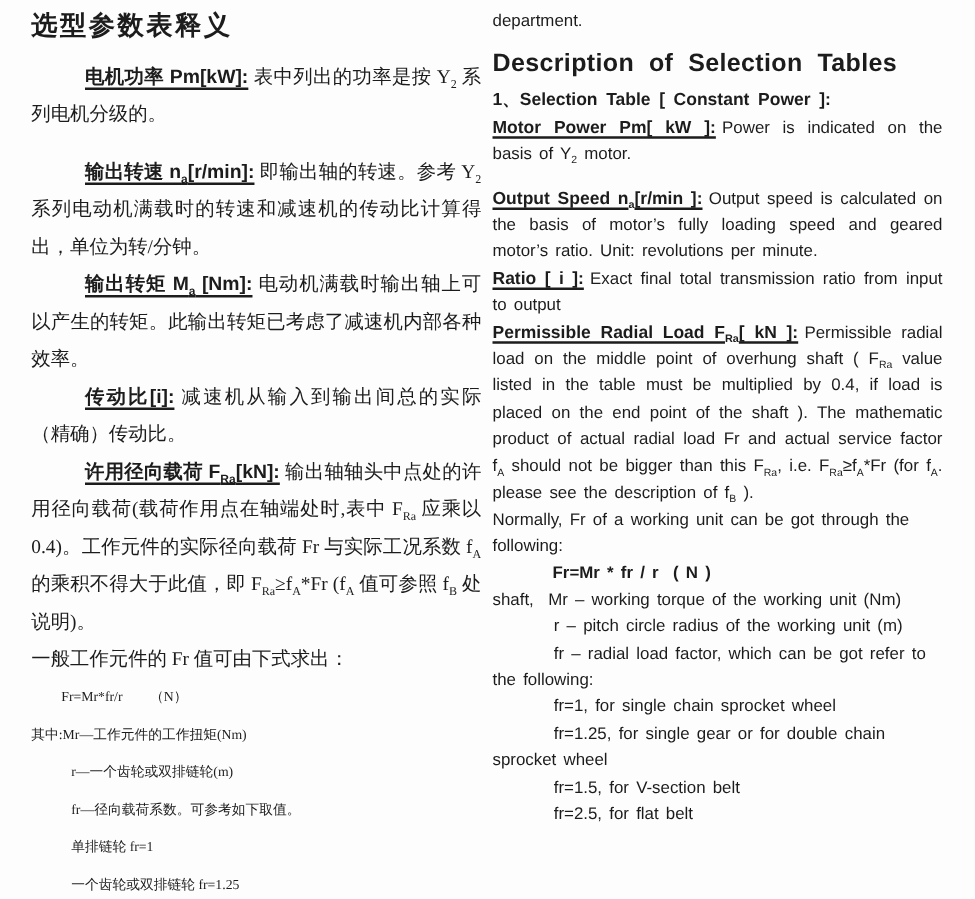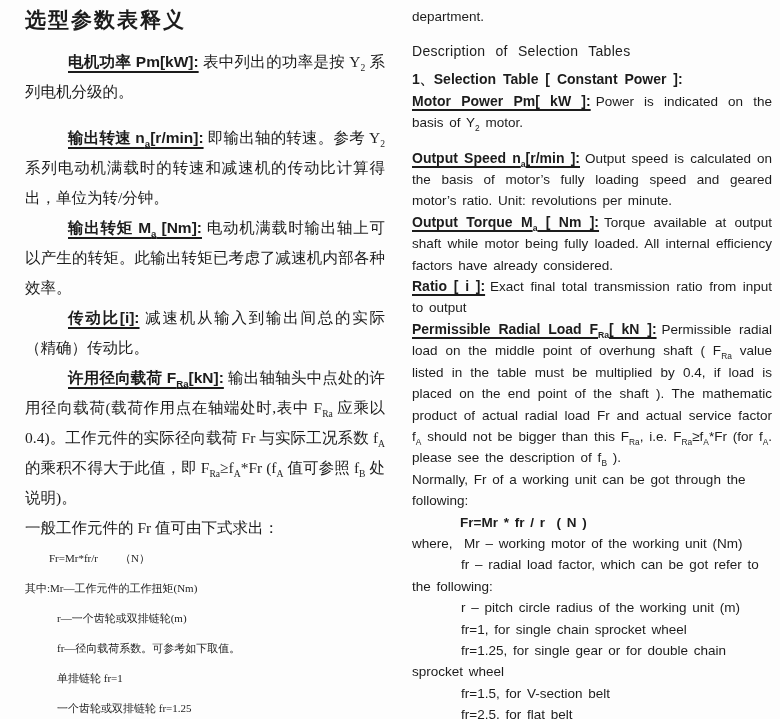--- a/index.html
+++ b/index.html
@@ -8,21 +8,21 @@
     background: #fdfdfd;
     color: #1c1c1c;
     font-family: "Liberation Sans", sans-serif;
     overflow: hidden;
   }
   .page {
     box-sizing: border-box;
     width: 780px; height: 719px;
     padding: 6px 12px 0 25px;
     display: flex;
-    gap: 27px;
+    gap: 9px;
   }
   .col { box-sizing: border-box; }
   .col-left  { width: 360px; flex: 0 0 360px; }
   .col-right { width: 360px; flex: 0 0 360px; }
 
   sub { font-size: 0.62em; line-height: 0; }
 
   
   .zh-title {
     margin: 0 0 13px 0;
@@ -67,22 +67,22 @@
   
   .en-para, .en-entry, .en-def {
     margin: 0;
     font-size: 13.5px;
     line-height: 21.4px;
     word-spacing: 2px;
   }
   .en-entry { text-align: justify; }
   .en-title {
     margin: 12px 0 5px 0;
-    font-size: 14px;
-    font-weight: normal;
+    font-size: 20px;
+    font-weight: bold;
     word-spacing: 6px;
     letter-spacing: 0.3px;
     line-height: 25px;
   }
   .en-heading {
     margin: 0;
     font-size: 14px;
     font-weight: bold;
     word-spacing: 3px;
     line-height: 21.4px;
@@ -133,33 +133,32 @@
   <div class="col col-right">
     <p class="en-para">department.</p>
 
     <h1 class="en-title">Description of Selection Tables</h1>
     <h2 class="en-heading">1、Selection Table [ Constant Power ]:</h2>
 
     <p class="en-entry gap-b2"><span class="en-term">Motor Power Pm[ kW ]:</span><span>Power is indicated on the basis of Y<sub>2</sub> motor.</span></p>
 
     <p class="en-entry"><span class="en-term">Output Speed n<sub>a</sub>[r/min ]:</span><span>Output speed is calculated on the basis of motor’s fully loading speed and geared motor’s ratio. Unit: revolutions per minute.</span></p>
 
-    <p class="en-entry"><span class="en-term">Output Torque M<sub>a</sub> [ Nm ]:</span><span>Torque available at output shaft while motor being fully loaded. All internal efficiency factors have already considered.</span></p>
 
     <p class="en-entry"><span class="en-term">Ratio [ i ]:</span><span>Exact final total transmission ratio from input to output</span></p>
 
     <p class="en-entry"><span class="en-term">Permissible Radial Load F<sub>Ra</sub>[ kN ]:</span><span>Permissible radial load on the middle point of overhung shaft ( F<sub>Ra</sub> value listed in the table must be multiplied by 0.4, if load is placed on the end point of the shaft ). The mathematic product of actual radial load Fr and actual service factor f<sub>A</sub> should not be bigger than this F<sub>Ra</sub>, i.e. F<sub>Ra</sub>≥f<sub>A</sub>*Fr  (for f<sub>A</sub>. please see the description of f<sub>B</sub> ).</span></p>
 
     <p class="en-para">Normally, Fr of a working unit can be got through the following:</p>
 
     <p class="en-def en-formula">Fr=Mr * fr / r  ( N )</p>
 
-    <p class="en-def">where,  Mr – working motor of the working unit (Nm)</p>
+    <p class="en-def">shaft,  Mr – working torque of the working unit (Nm)</p>
+    <p class="en-def hang">r – pitch circle radius of the working unit (m)</p>
     <p class="en-def hang">fr – radial load factor, which can be got refer to the following:</p>
-    <p class="en-def hang">r – pitch circle radius of the working unit (m)</p>
 
     <p class="en-def hang">fr=1, for single chain sprocket wheel</p>
     <p class="en-def hang">fr=1.25, for single gear or for double chain sprocket wheel</p>
     <p class="en-def hang">fr=1.5, for V-section belt</p>
     <p class="en-def hang">fr=2.5, for flat belt</p>
   </div>
 
 </div>
 
 </body></html>

